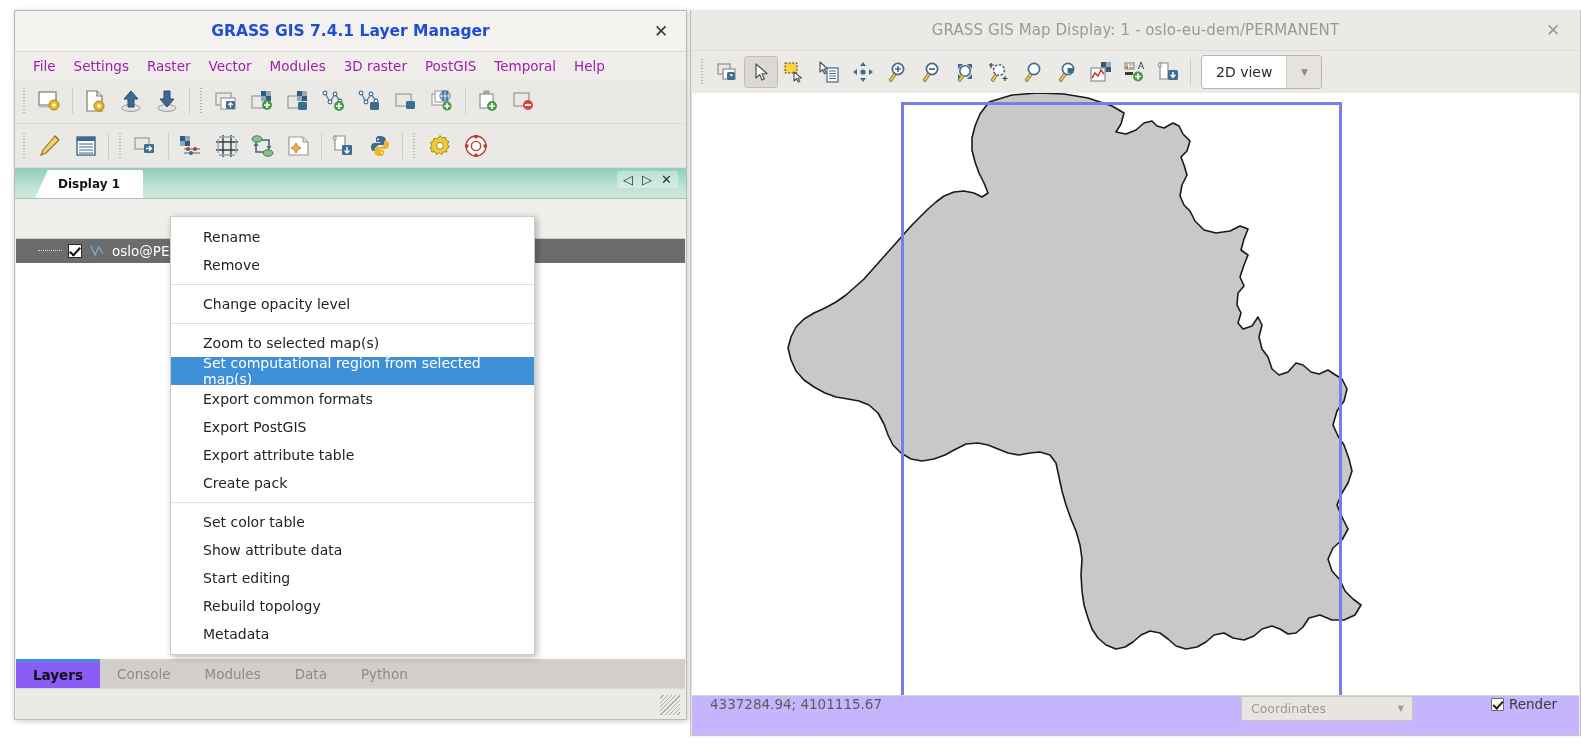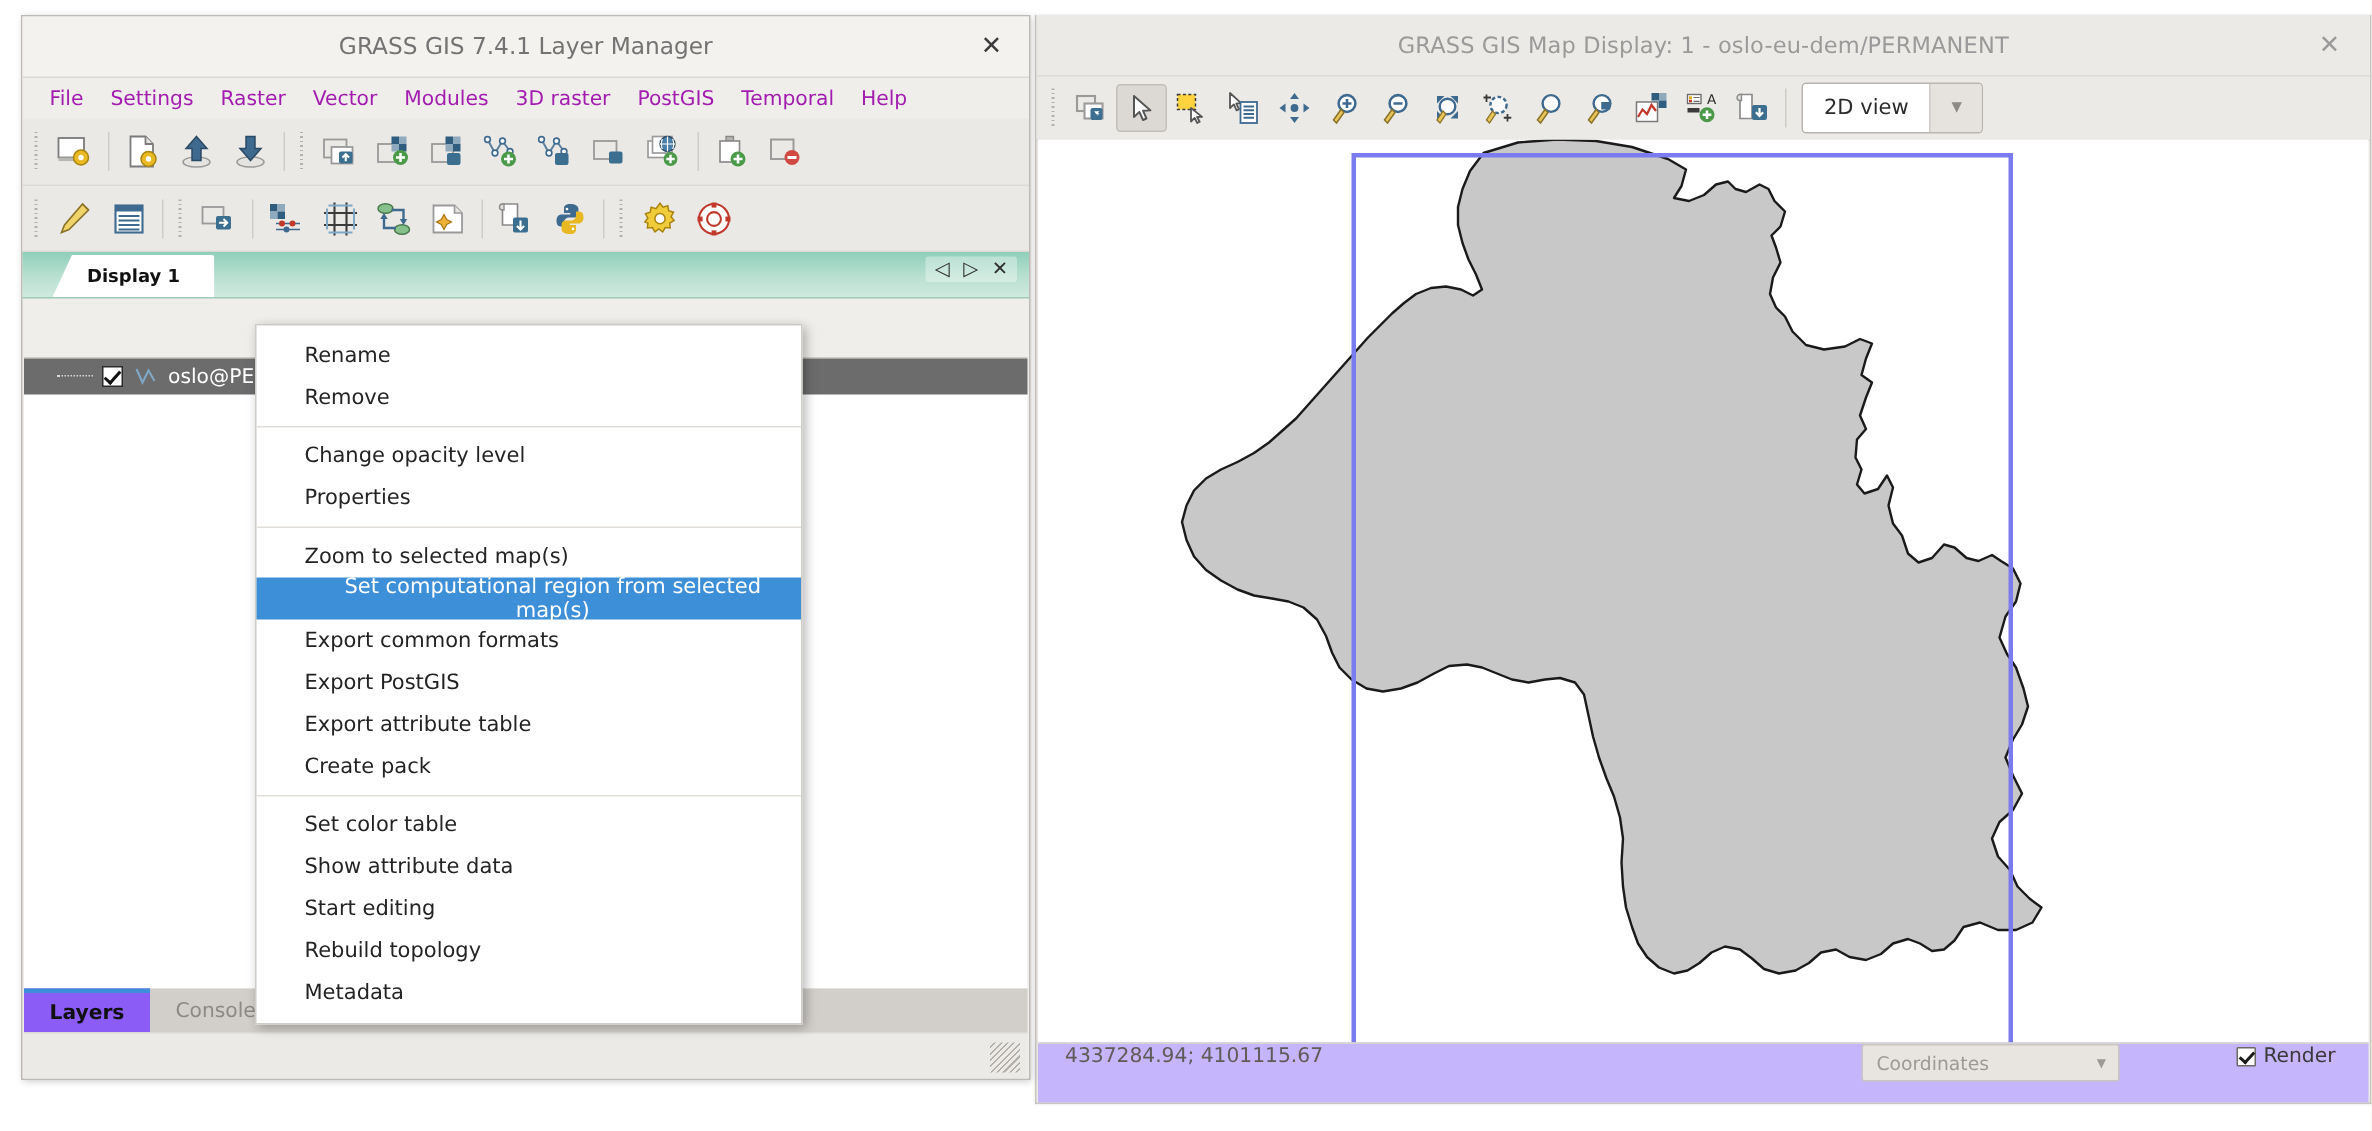--- a/index.html
+++ b/index.html
@@ -91,21 +91,21 @@
     left:14px;top:10px;width:673px;height:710px;
     background:#f0eeeb;
     border:1px solid #bdbab6;
     box-shadow:1px 1px 5px rgba(0,0,0,.22);
   }
   #lm-titlebar{
     height:40px;background:#f4f2ef;
     display:flex;align-items:center;justify-content:center;position:relative;
     border-bottom:1px solid #dcd9d5;
   }
-  #lm-titlebar .title{font-size:15.5px;color:#737373;font-weight:400;}
+  #lm-titlebar .title{font-size:15.5px;color:#1d4ed8;font-weight:700;}
   #lm-titlebar .closebtn{
     position:absolute;right:14px;top:50%;transform:translateY(-50%);
     font-size:17px;color:#3a3a3a;width:22px;height:22px;line-height:22px;text-align:center;
   }
   #lm-menubar{
     height:27px;background:#f0eeeb;display:flex;align-items:center;padding-left:9px;
   }
   #lm-menubar .mi{padding:3px 9px;font-size:13.5px;color:#a21caf;}
   .lmtoolbar{height:44px;background:#ebe9e6;display:flex;align-items:center;
     border-bottom:1px solid #ddd9d5;padding-left:2px;}
@@ -183,21 +183,21 @@
   #ctx-menu{
     position:absolute;left:170px;top:216px;width:363px;
     background:#ffffff;border:1px solid #cfcbc7;
     box-shadow:2px 2px 7px rgba(0,0,0,.28);
     padding:6px 0;z-index:50;
   }
   #ctx-menu .cm-item{
     height:28px;display:flex;align-items:center;padding-left:32px;
     font-size:14px;color:#232323;
   }
-  #ctx-menu .cm-item.sel{background:#3d8fd8;color:#ffffff;text-align:center;}
+  #ctx-menu .cm-item.sel{background:#3d8fd8;color:#ffffff;}
   #ctx-menu .cm-sep{height:1px;background:#e2dfdb;margin:5px 0;}
 </style>
 </head>
 <body>
 
 <div class="win" id="map-display">
 
   <div class="titlebar">
     <span class="title">GRASS GIS Map Display: 1 - oslo-eu-dem/PERMANENT</span>
     <span class="closebtn">✕</span>
@@ -669,21 +669,20 @@
   <div id="lm-statusbar">
     <span id="lm-grip"></span>
   </div>
 </div>
 
 <div id="ctx-menu">
   <div class="cm-item">Rename</div>
   <div class="cm-item">Remove</div>
   <div class="cm-sep"></div>
   <div class="cm-item">Change opacity level</div>
-  <div class="cm-item">Properties</div>
   <div class="cm-sep"></div>
   <div class="cm-item">Zoom to selected map(s)</div>
   <div class="cm-item sel">Set computational region from selected map(s)</div>
   <div class="cm-item">Export common formats</div>
   <div class="cm-item">Export PostGIS</div>
   <div class="cm-item">Export attribute table</div>
   <div class="cm-item">Create pack</div>
   <div class="cm-sep"></div>
   <div class="cm-item">Set color table</div>
   <div class="cm-item">Show attribute data</div>

